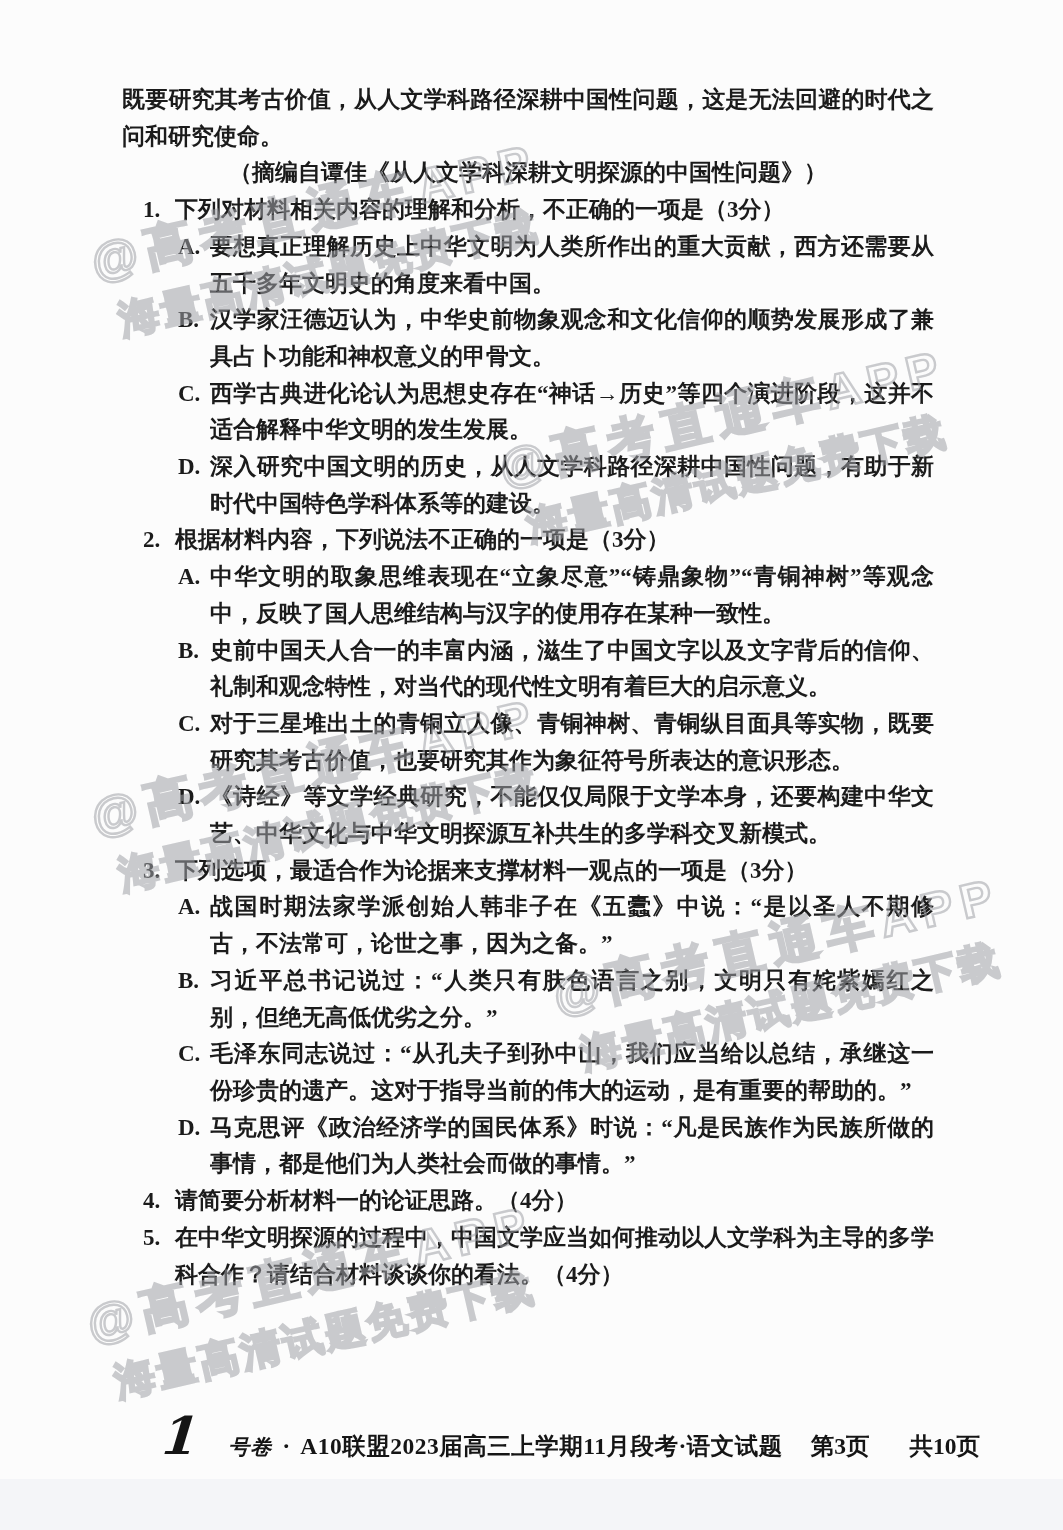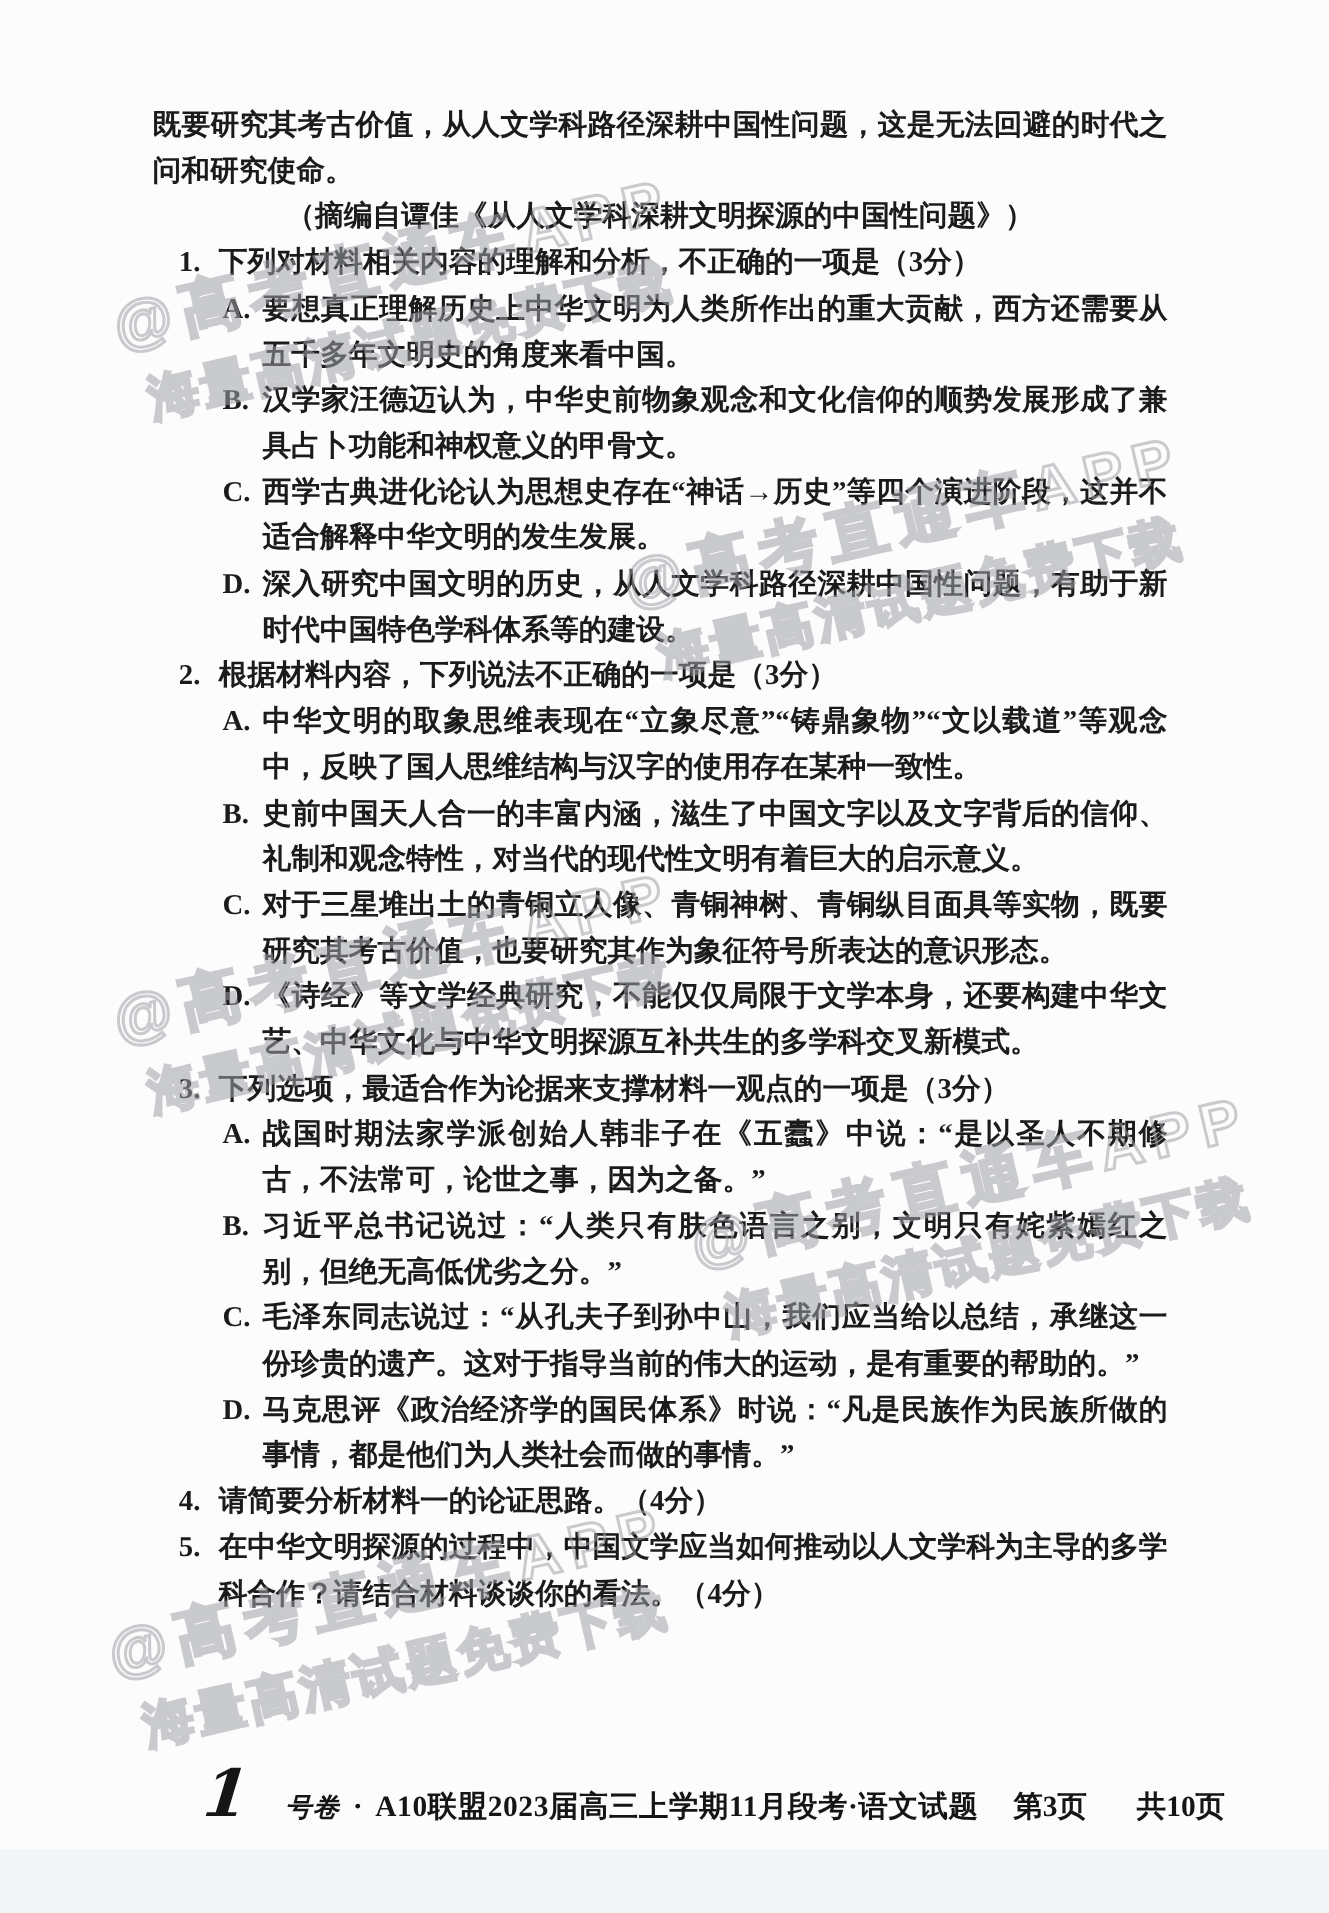--- a/index.html
+++ b/index.html
@@ -108,21 +108,21 @@
       <span class="letter">D.</span>
       <span>深入研究中国文明的历史，从人文学科路径深耕中国性问题，有助于新时代中国特色学科体系等的建设。</span>
     </div>
 
     <div class="question">
       <span class="qnum">2.</span>
       <span>根据材料内容，下列说法不正确的一项是（3分）</span>
     </div>
     <div class="option">
       <span class="letter">A.</span>
-      <span>中华文明的取象思维表现在“立象尽意”“铸鼎象物”“文以载道”等观念中，反映了国人思维结构与汉字的使用存在某种一致性。</span>
+      <span>中华文明的取象思维表现在“立象尽意”“铸鼎象物”“青铜神树”等观念中，反映了国人思维结构与汉字的使用存在某种一致性。</span>
     </div>
     <div class="option">
       <span class="letter">B.</span>
       <span>史前中国天人合一的丰富内涵，滋生了中国文字以及文字背后的信仰、礼制和观念特性，对当代的现代性文明有着巨大的启示意义。</span>
     </div>
     <div class="option">
       <span class="letter">C.</span>
       <span>对于三星堆出土的青铜立人像、青铜神树、青铜纵目面具等实物，既要研究其考古价值，也要研究其作为象征符号所表达的意识形态。</span>
     </div>
     <div class="option">

